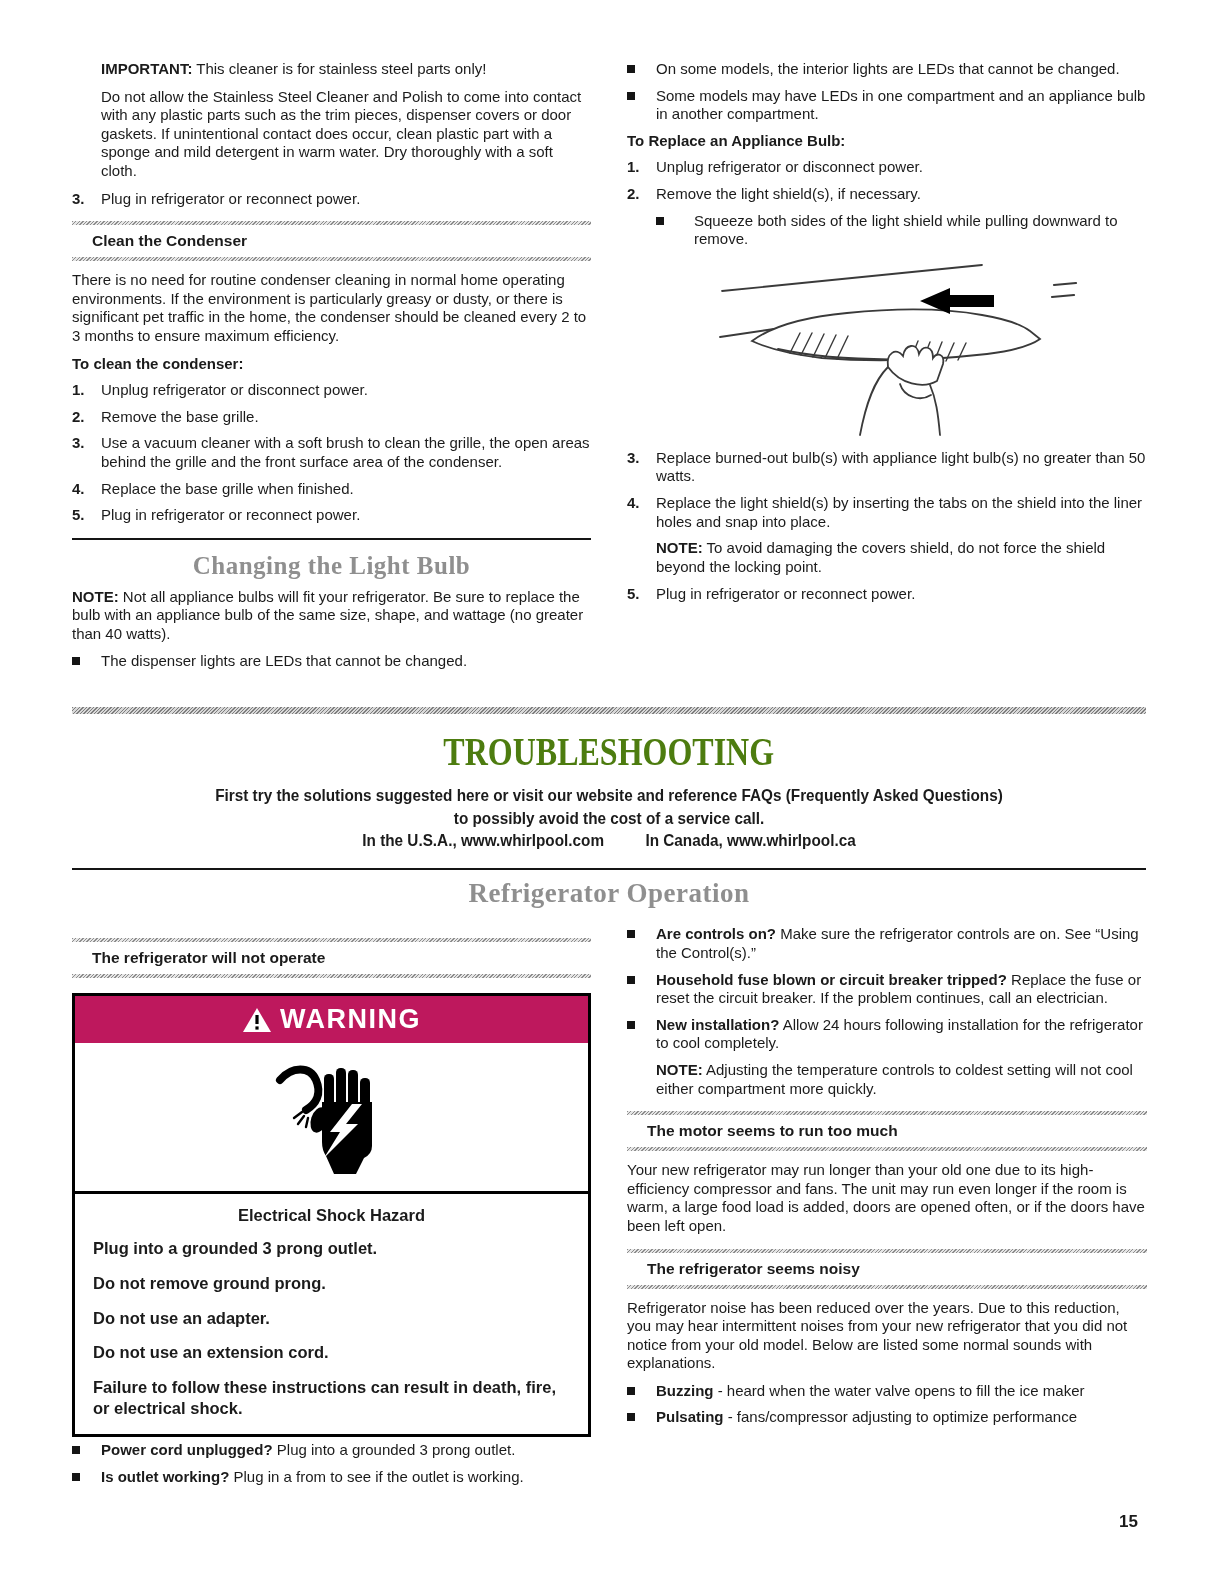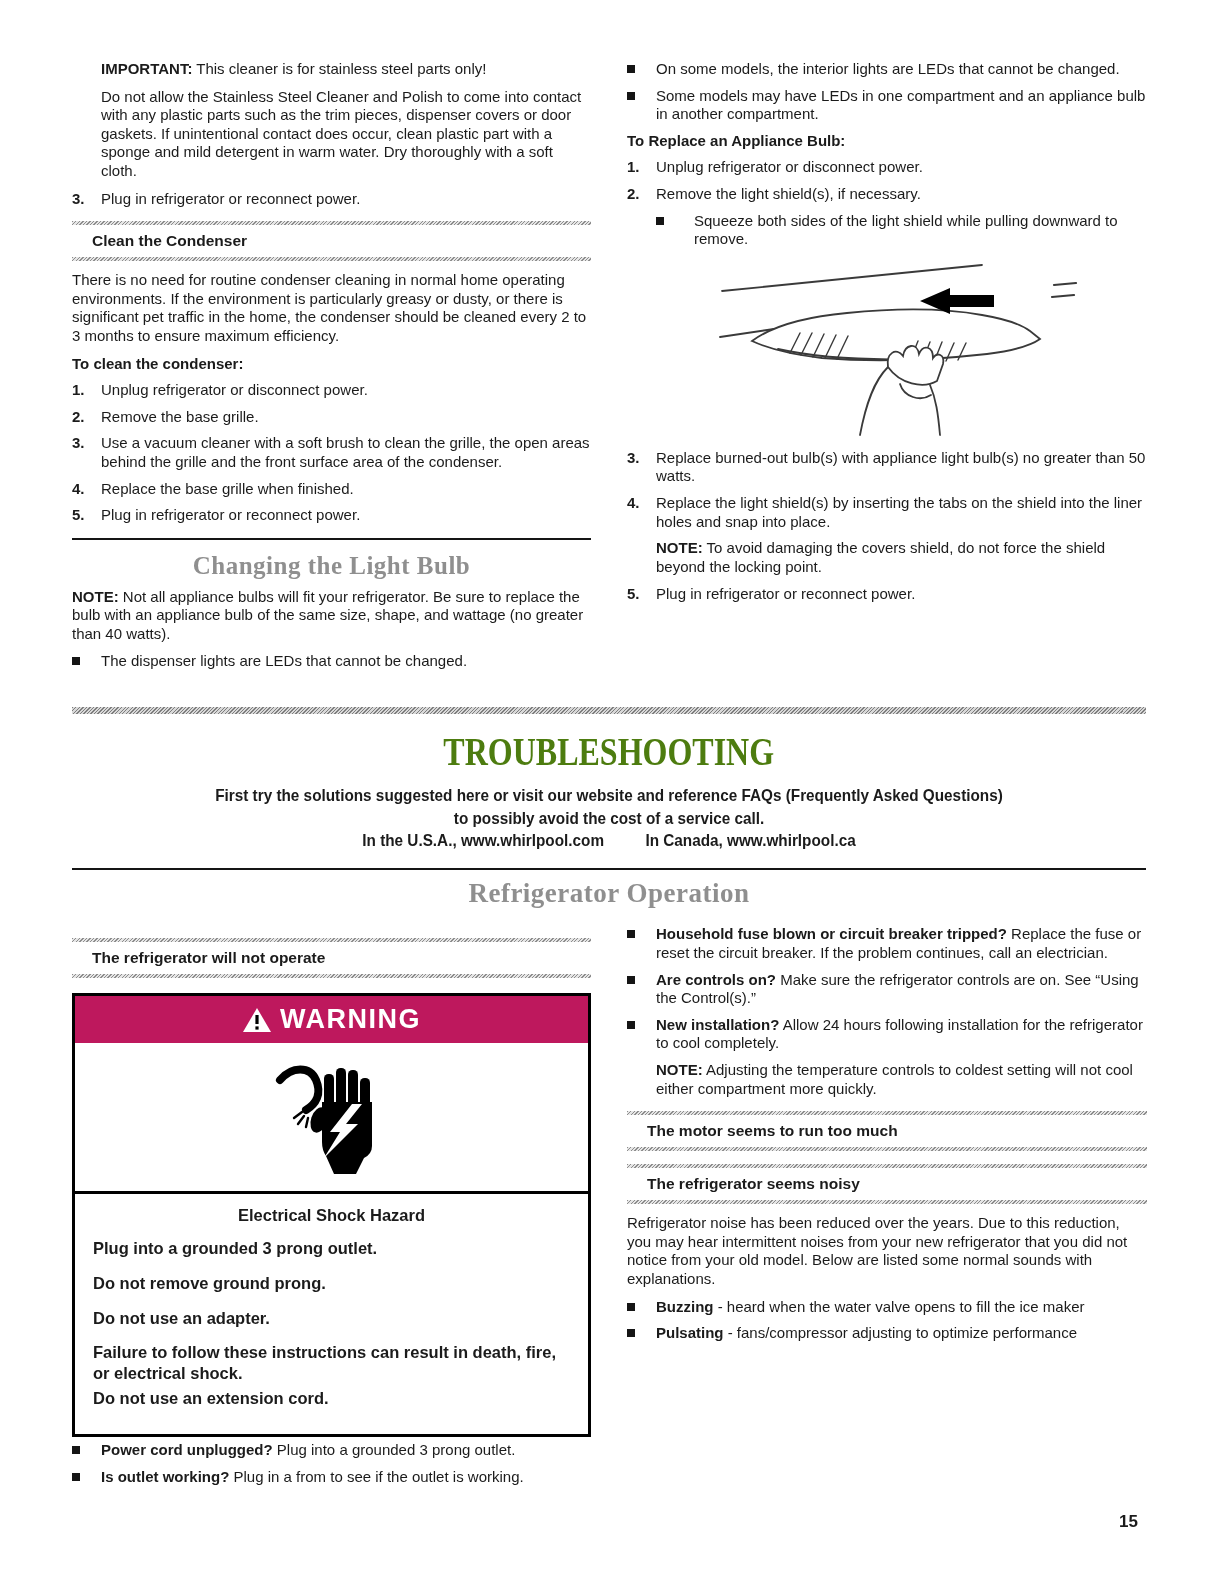--- a/index.html
+++ b/index.html
@@ -219,22 +219,22 @@
                 <ellipse cx="47" cy="62" rx="8" ry="13" transform="rotate(18 47 62)"></ellipse>
               </g>
               <polygon points="80,46 58,74 68,74 52,100 86,66 74,66 90,46" fill="#fff"></polygon>
             </svg>
           </div>
           <div class="warntext">
             <div class="hazard">Electrical Shock Hazard</div>
             <p class="wline">Plug into a grounded 3 prong outlet.</p>
             <p class="wline">Do not remove ground prong.</p>
             <p class="wline">Do not use an adapter.</p>
+            <p class="wline">Do not use an extension cord.</p>
             <p class="wline last">Failure to follow these instructions can result in death, fire, or electrical shock.</p>
-            <p class="wline">Do not use an extension cord.</p>
           </div>
         </div>
 
         <div class="li mt16">
             <span class="sqm">
               <span class="sq"></span>
             </span>
             <span class="txt"><b>Power cord unplugged?</b><span> Plug into a grounded 3 prong outlet.</span></span>
           </div>
         <div class="li">
@@ -243,41 +243,42 @@
             </span>
             <span class="txt"><b>Is outlet working?</b><span> Plug in a from to see if the outlet is working.</span></span>
           </div>
       </div>
 
       <div class="col-r">
         <div class="li">
             <span class="sqm">
               <span class="sq"></span>
             </span>
+            <span class="txt"><b>Are controls on?</b><span> Make sure the refrigerator controls are on. See “Using the Control(s).”</span></span>
+          </div>
+        <div class="li">
+            <span class="sqm">
+              <span class="sq"></span>
+            </span>
             <span class="txt"><b>Household fuse blown or circuit breaker tripped?</b><span> Replace the fuse or reset the circuit breaker. If the problem continues, call an electrician.</span></span>
           </div>
         <div class="li">
             <span class="sqm">
               <span class="sq"></span>
             </span>
-            <span class="txt"><b>Are controls on?</b><span> Make sure the refrigerator controls are on. See “Using the Control(s).”</span></span>
-          </div>
-        <div class="li">
-            <span class="sqm">
-              <span class="sq"></span>
-            </span>
             <span class="txt"><b>New installation?</b><span> Allow 24 hours following installation for the refrigerator to cool completely.</span></span>
           </div>
         <p class="p sub"><b>NOTE:</b><span> Adjusting the temperature controls to coldest setting will not cool either compartment more quickly.</span></p>
 
         <div class="crosshead">
           <div class="bar"></div>
           <div class="sec-header">The motor seems to run too much</div>
           <div class="bar"></div>
         </div>
+        <p class="p">Your new refrigerator may run longer than your old one due to its high-efficiency compressor and fans. The unit may run even longer if the room is warm, a large food load is added, doors are opened often, or if the doors have been left open.</p>
 
         <div class="crosshead">
           <div class="bar"></div>
           <div class="sec-header">The refrigerator seems noisy</div>
           <div class="bar"></div>
         </div>
         <p class="p">Refrigerator noise has been reduced over the years. Due to this reduction, you may hear intermittent noises from your new refrigerator that you did not notice from your old model. Below are listed some normal sounds with explanations.</p>
 
         <div class="li">
             <span class="sqm">

